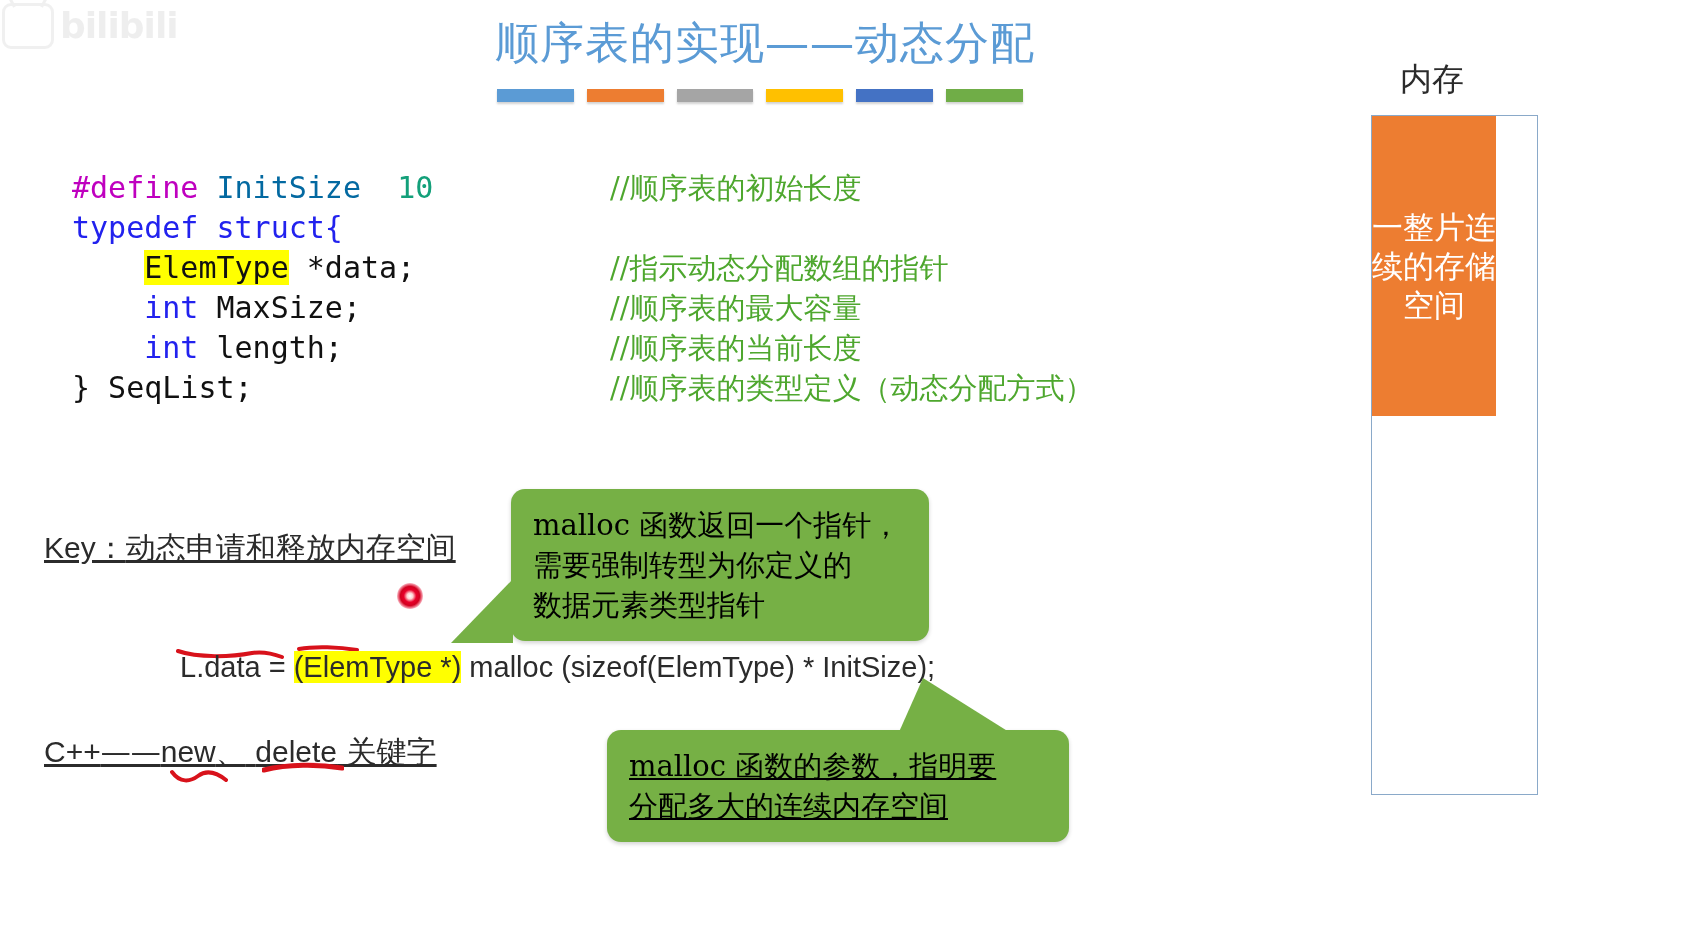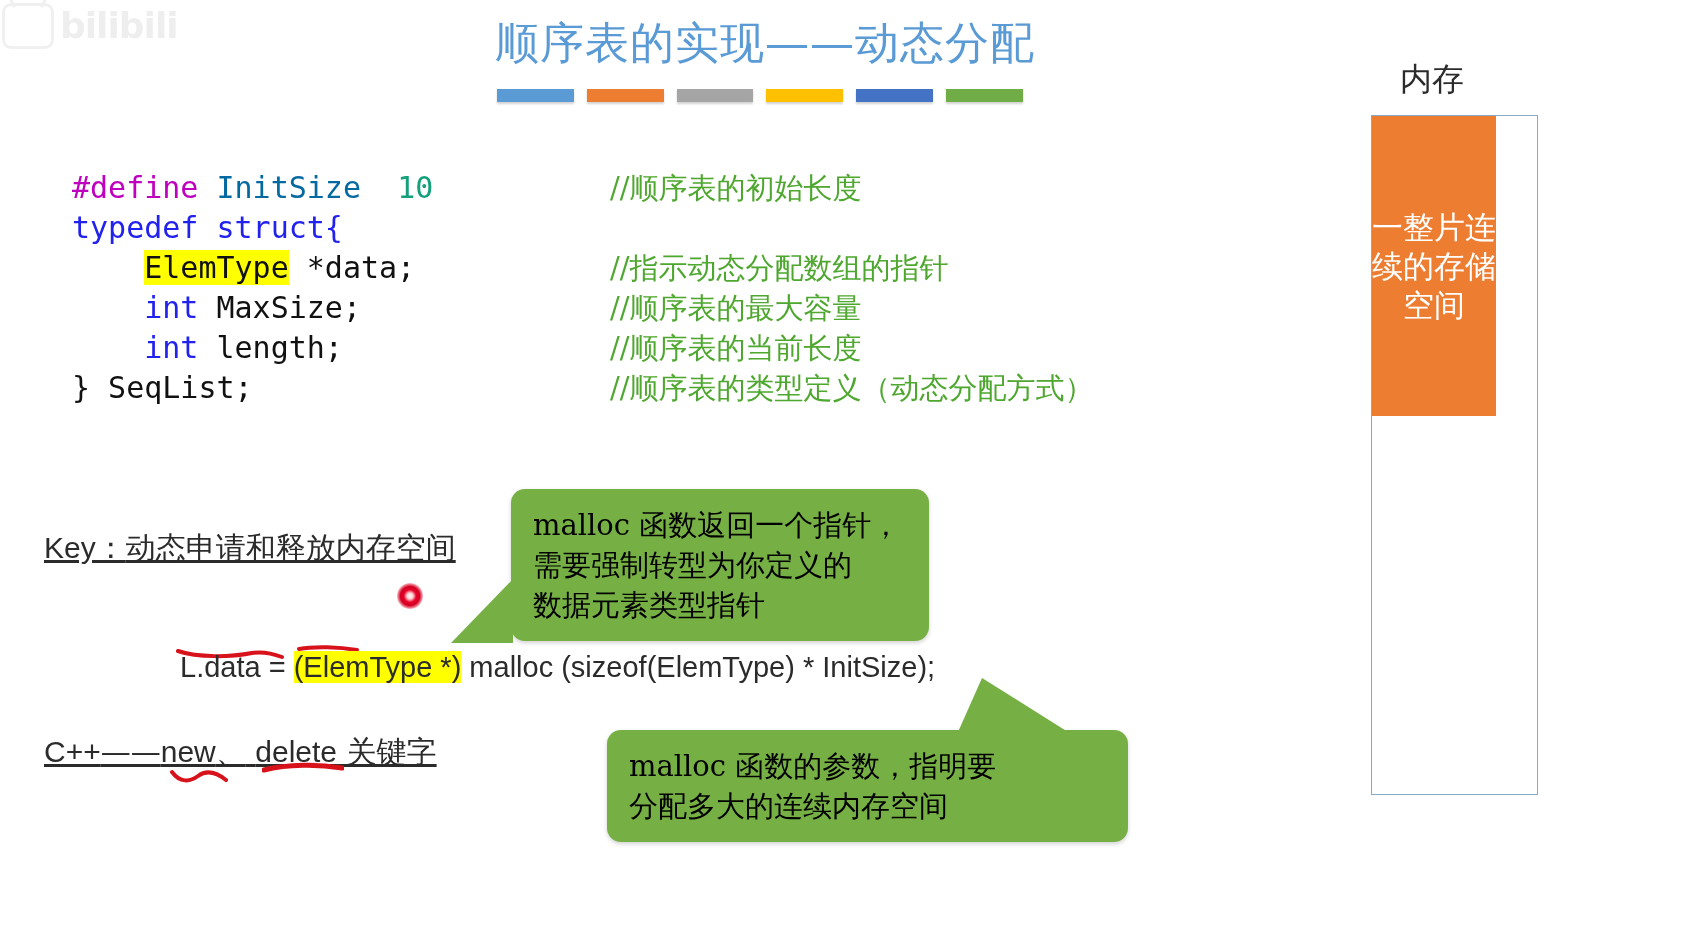--- a/index.html
+++ b/index.html
@@ -112,21 +112,21 @@
   .callout .ctext{padding:16px 22px;white-space:pre-line;}
   .tail{position:absolute;width:0;height:0;}
 
   #callout1{left:511px;top:489px;width:418px;}
   #callout1 .tail{
     left:-60px;bottom:-2px;
     border-style:solid;
     border-width:0 0 64px 62px;
     border-color:transparent transparent #76B045 transparent;
   }
-  #callout2{left:607px;top:730px;width:521px;}
+  #callout2{left:607px;top:730px;width:462px;text-decoration:underline;}
   #callout2 .tail{
     right:60px;top:-52px;
     border-style:solid;
     border-width:0 86px 54px 24px;
     border-color:transparent transparent #76B045 transparent;
   }
 
   
   #mem-label{
     position:absolute;left:1348px;top:58px;width:168px;

